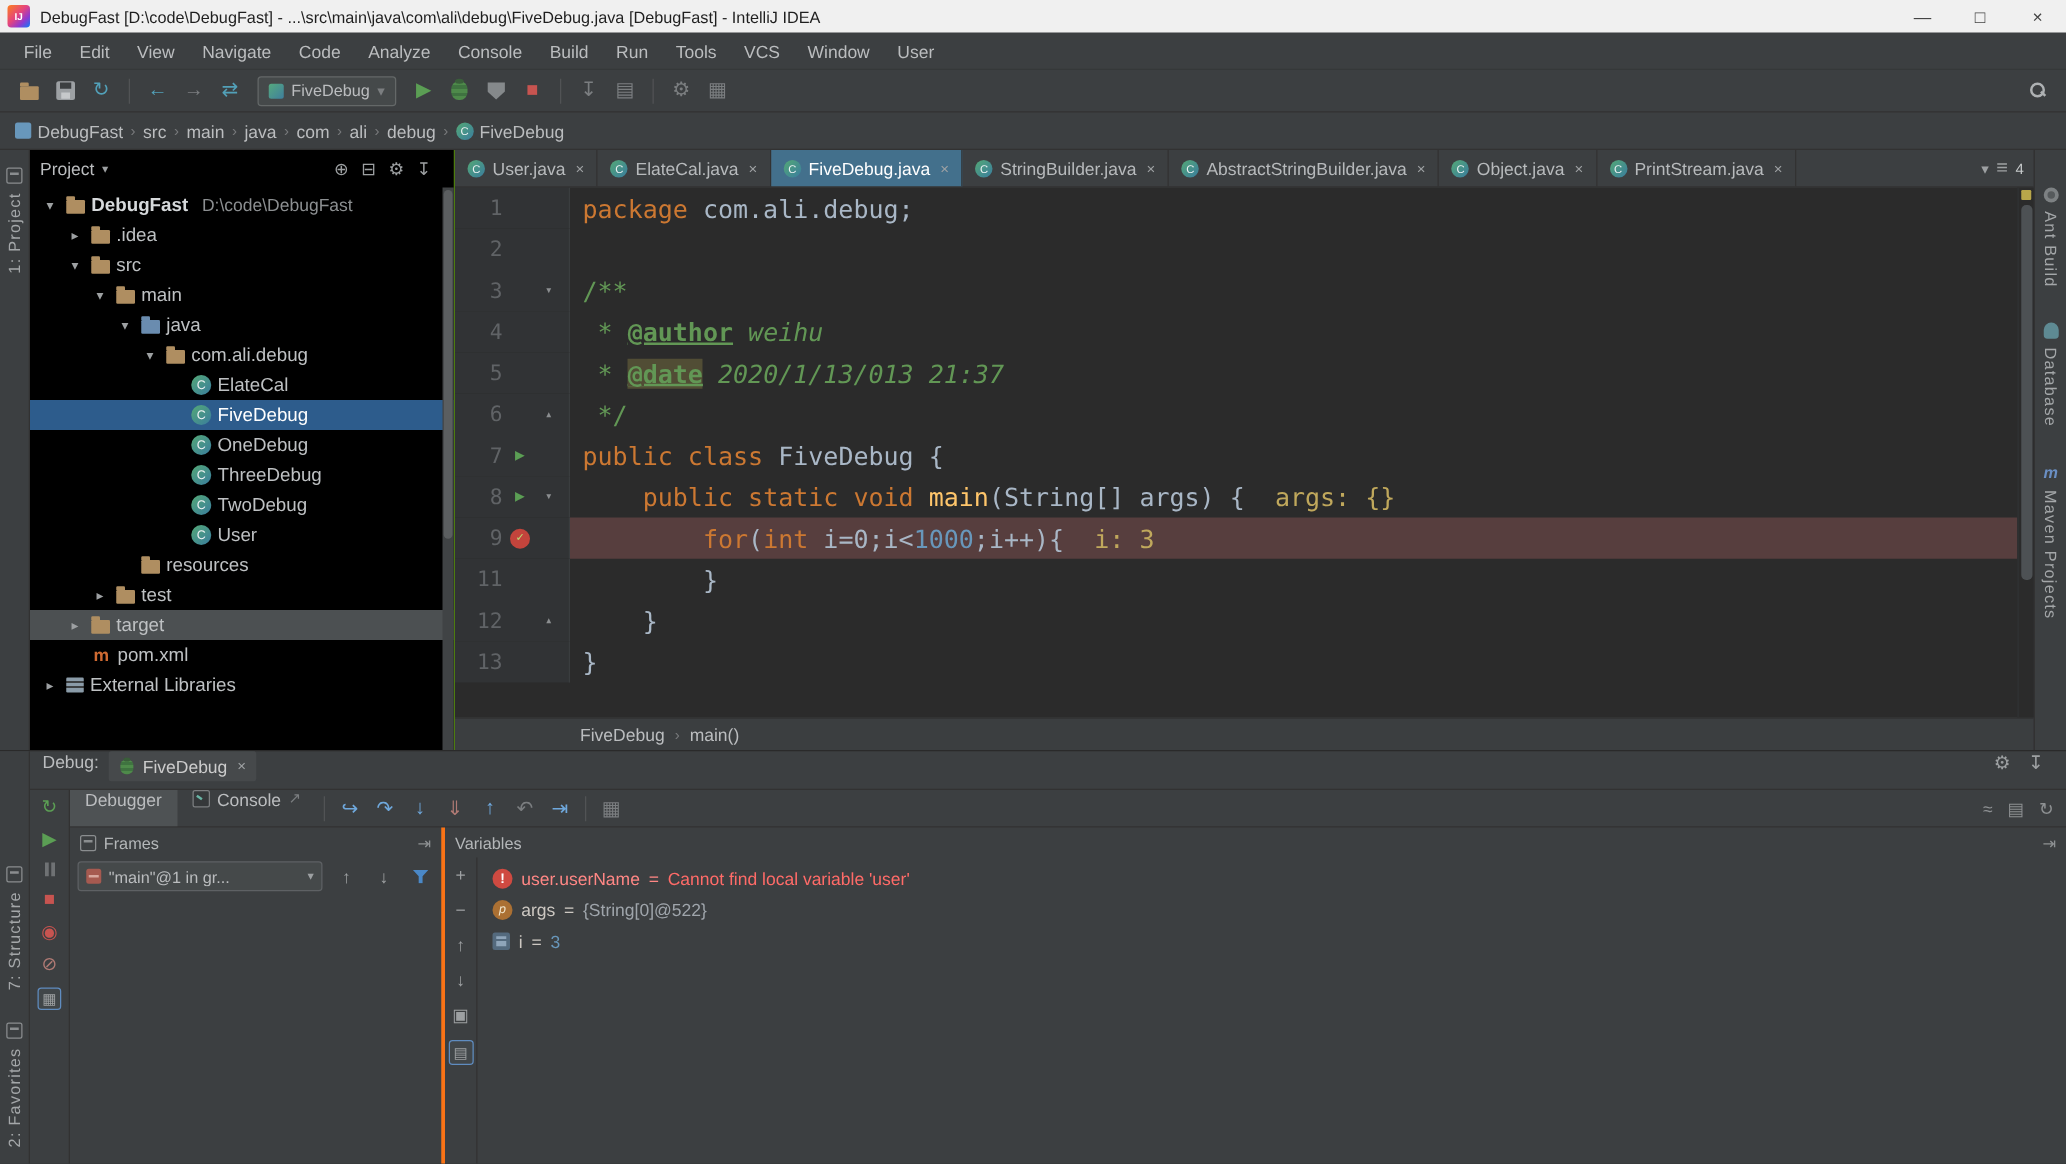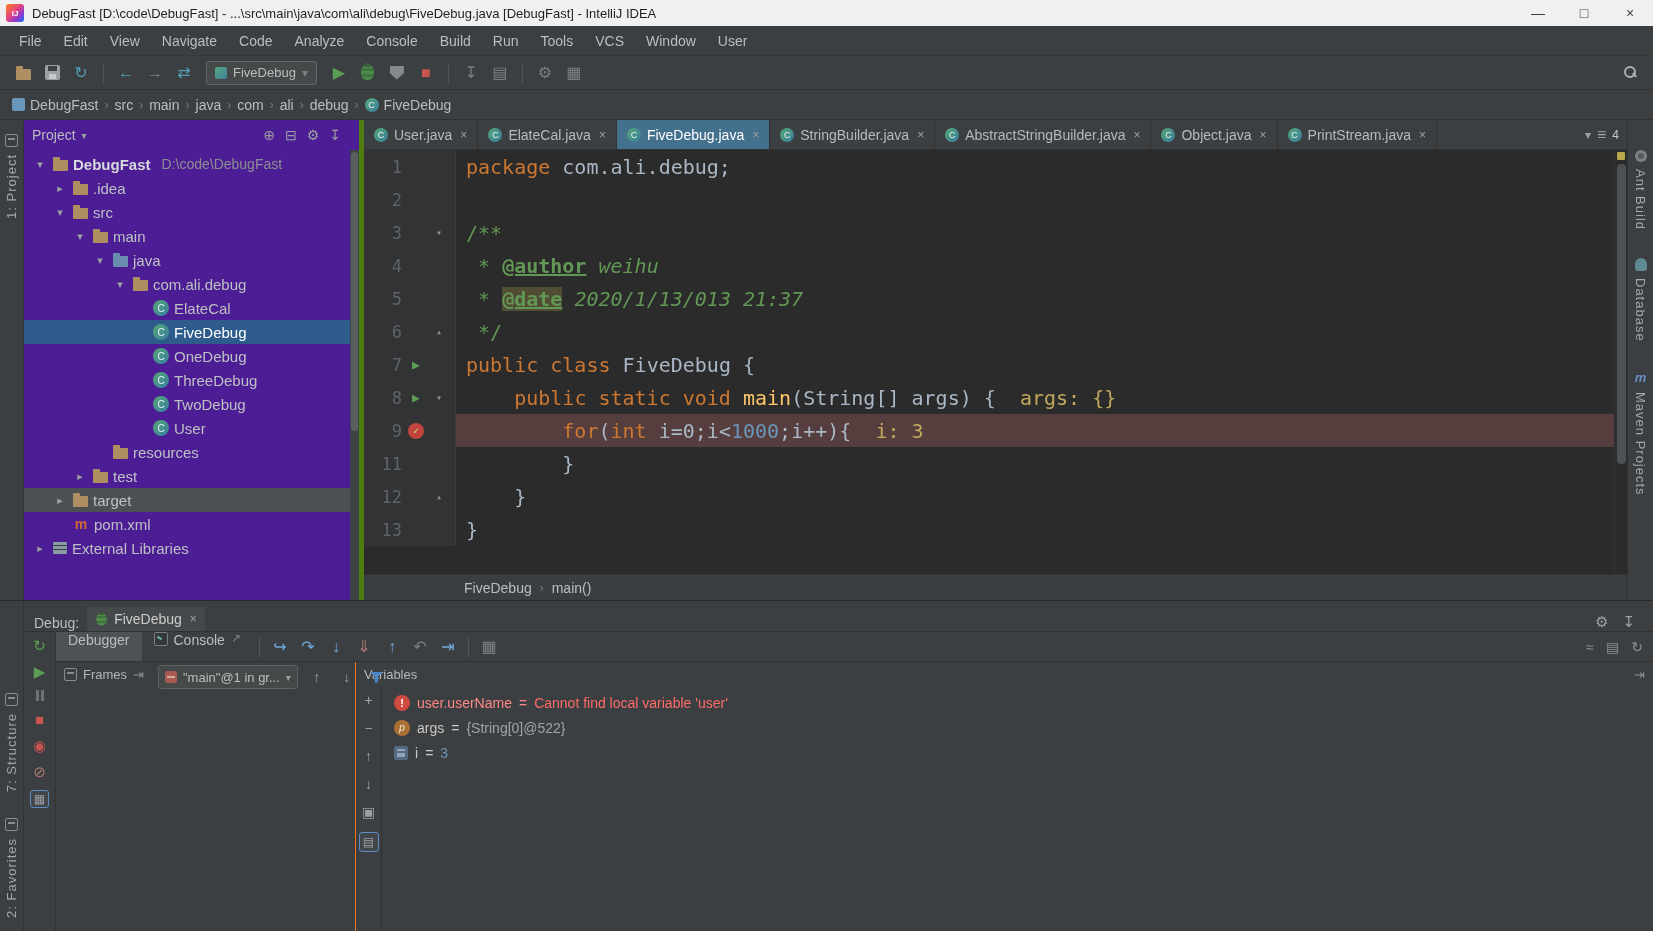--- a/index.html
+++ b/index.html
@@ -62,21 +62,21 @@
 .vgroup{display:flex;flex-direction:column;align-items:center;gap:7px}
 .g-top{margin-top:14px}
 .g1{margin-top:92px}.g2{margin-top:26px}
 .rg1{margin-top:30px}.rg2{margin-top:28px}.rg3{margin-top:28px}
 .ant-ic{width:12px;height:12px;border-radius:50%;background:#7d8183;position:relative}
 .ant-ic::after{content:"";position:absolute;left:3px;top:3px;width:6px;height:6px;border-radius:50%;background:#565a5c}
 .db-ic{width:12px;height:13px;background:#5e8a93;border-radius:6px 6px 3px 3px}
 .maven-ic{color:#6a8fc4;font-weight:bold;font-style:italic;font-size:13px}
 
 
-.project-panel{width:340px;flex:none;background:#4c1d95;display:flex;flex-direction:column;border-right:5px solid #4d7c0f;position:relative}
+.project-panel{width:340px;flex:none;background:#000000;display:flex;flex-direction:column;border-right:1px solid #4d7c0f;position:relative}
 .panel-header{height:30px;flex:none;display:flex;align-items:center;padding:0 8px;gap:6px;color:#bbbdbf}
 .ph-caret{color:#9da0a2;font-size:10px}
 .ph-icons{margin-left:auto;display:flex;align-items:center;gap:10px;color:#9da0a2;font-size:14px;padding-right:10px}
 .tree{flex:1;overflow:hidden;font-size:15px;padding-top:2px}
 .tree-row{height:24px;display:flex;align-items:center;gap:5px;white-space:nowrap}
 .tree-row.sel{background:#2d5c8c}
 .tree-row.sel .tree-label{color:#fff}
 .tree-row.soft{background:#4c5052}
 .tree-arrow{width:16px;flex:none;text-align:center;color:#9da0a2;font-size:11px}
 .tree-label{color:#bec1c3}
@@ -123,41 +123,41 @@
 .annot-wrap{position:relative;display:inline-block}
 .annot-box{position:absolute;left:-7px;right:-12px;top:-9px;bottom:-9px;border:3px solid #e8251e;border-radius:2px;z-index:4;pointer-events:none}
 .ed-scroll{position:absolute;top:0;right:0;bottom:0;width:13px;background:#2b2b2b;border-left:1px solid #313335}
 .ed-scroll .thumb{position:absolute;left:2px;width:9px;top:14px;height:300px;background:#4d5154;border-radius:4px}
 .insp-mark{position:absolute;right:2px;top:2px;width:8px;height:8px;background:#b9a74a;border-radius:1px}
 .ed-crumbs{height:26px;flex:none;background:#3b3e40;border-top:1px solid #323232;display:flex;align-items:center;gap:8px;padding-left:100px;color:#a9b7c6}
 
 
 .debug-panel{height:331px;flex:none;background:#3c3f41;border-top:1px solid #2a2a2a;display:flex}
 .debug-main{flex:1;display:flex;flex-direction:column;min-width:0}
-.debug-header{height:30px;flex:none;display:flex;align-items:flex-end;gap:8px;padding:0 10px}
+.debug-header{height:30px;flex:none;display:flex;align-items:flex-start;gap:8px;padding:0 10px}
 .debug-title{color:#bbbdbf}
 .session-tab{height:24px;display:flex;align-items:center;gap:6px;padding:0 8px;background:#46494b;border-radius:2px;color:#ccc}
 .session-tab .ico-bug{transform:scale(.8)}
 .dh-icons{margin-left:auto;display:flex;gap:14px;color:#9da0a2;font-size:15px;padding-right:8px;align-items:center}
 .debug-lower{flex:1;display:flex;min-height:0;border-top:1px solid #323232}
 .dbg-col{width:32px;flex:none;border-right:1px solid #323232;display:flex;flex-direction:column;align-items:center;padding-top:6px;gap:11px}
 .dbg-col .glyph{font-size:15px}
 .pause-ic{display:flex;gap:2px}
 .pause-ic i{width:3px;height:11px;background:#6f7274;display:block}
 .framed{border:1px solid #5f8cc0;border-radius:3px;padding:1px 3px;background:#414649;color:#9da0a2;font-size:12px}
 .debug-right{flex:1;display:flex;flex-direction:column;min-width:0}
 .debug-toolbar{height:30px;flex:none;display:flex;align-items:center;border-bottom:1px solid #323232}
 .dtab{height:100%;display:flex;align-items:flex-start;gap:6px;padding:0 12px;color:#bbbdbf}
 .dtab.active{background:#4e5254}
 .ico-console{width:14px;height:14px;background:#35383a;border:1px solid #7b7e80;border-radius:2px;position:relative;flex:none}
 .ico-console::before{content:"";position:absolute;left:2px;top:4px;width:5px;height:2px;background:#69b4a5;transform:rotate(35deg)}
 .dico{width:28px;height:28px;display:flex;align-items:center;justify-content:center;font-size:16px}
 .dt-right{margin-left:auto;display:flex;gap:12px;padding-right:10px;color:#8d9092;align-items:center}
 .debug-body{flex:1;display:flex;min-height:0}
-.frames-panel{width:300px;flex:none;border-right:1px solid #f97316;display:flex;flex-direction:row}
+.frames-panel{width:300px;flex:none;border-right:3px solid #f97316;display:flex;flex-direction:column}
 .mini-header{height:24px;flex:none;display:flex;align-items:center;gap:6px;padding:0 8px;color:#b4b7b9;font-size:13px}
 .mh-right{margin-left:auto;color:#8d9092;font-size:13px}
 .thread-row{height:30px;flex:none;display:flex;align-items:center;gap:8px;padding:0 6px}
 .thread-select{flex:1;height:24px;background:#45494a;border:1px solid #5e6164;border-radius:3px;display:flex;align-items:center;gap:6px;padding:0 6px;font-size:13px;color:#bbbdbf;min-width:0}
 .thread-select span.tlabel{overflow:hidden;text-overflow:ellipsis;white-space:nowrap}
 .ico-thread{width:12px;height:12px;border-radius:2px;background:#a65a50;position:relative;flex:none}
 .ico-thread::after{content:"";position:absolute;left:2px;top:5px;right:2px;height:2px;background:#d8a79e}
 .thread-caret{margin-left:auto;color:#9da0a2;font-size:10px}
 .fnav{color:#9da0a2;font-size:14px;width:22px;text-align:center}
 .funnel{width:13px;height:11px;background:#4a88c7;clip-path:polygon(0 0,100% 0,62% 50%,62% 100%,38% 100%,38% 50%);margin:0 4px}

